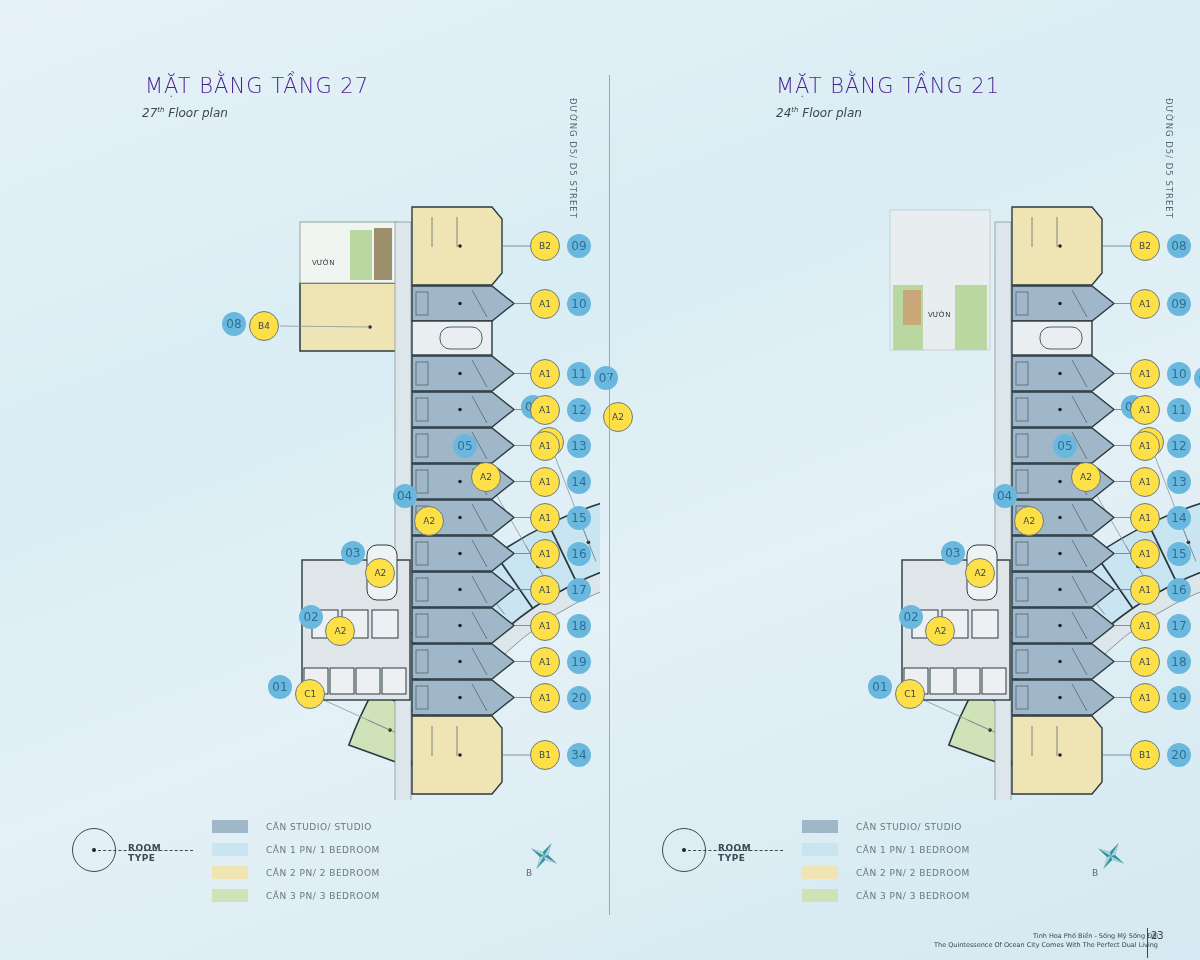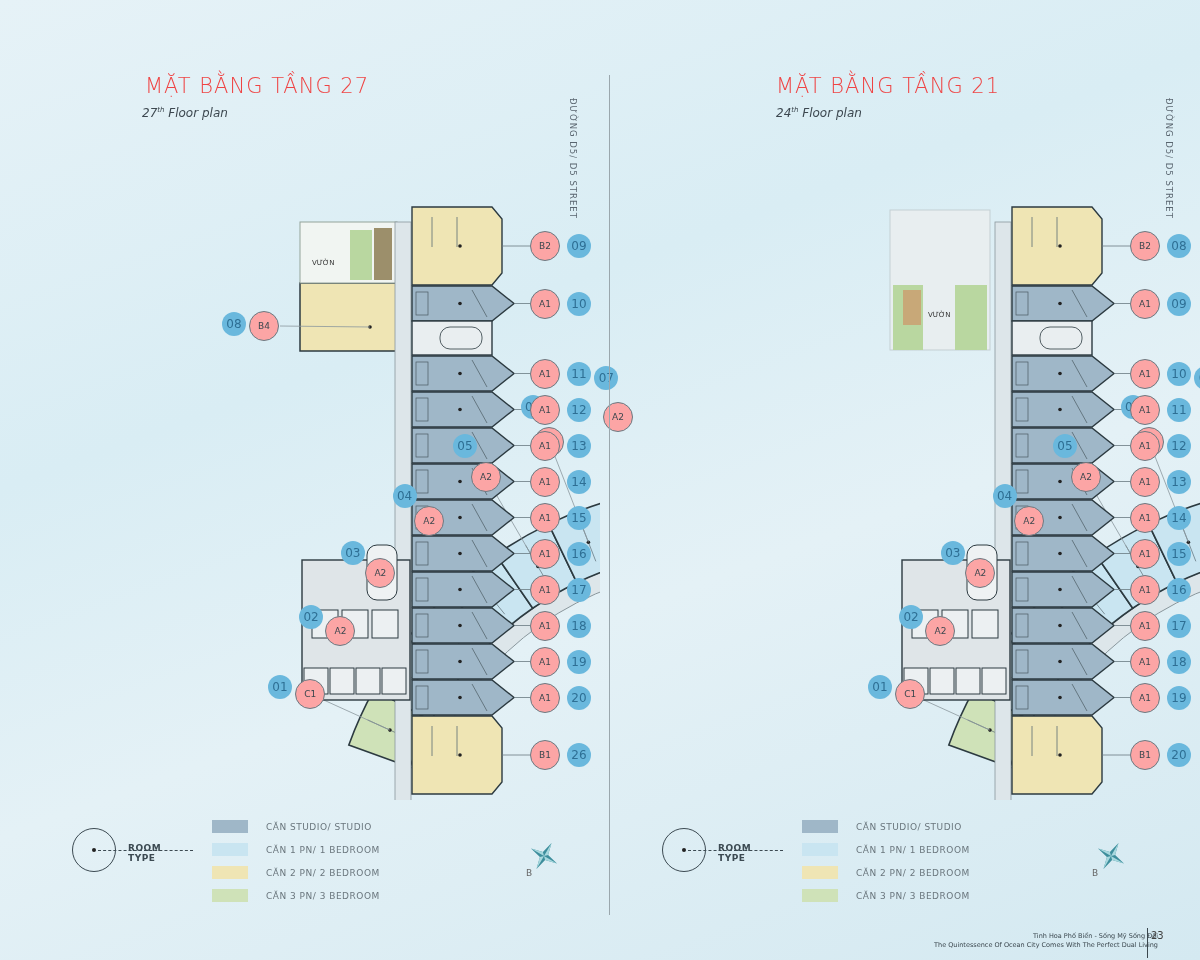--- a/index.html
+++ b/index.html
@@ -2,28 +2,28 @@
 <html><head>
 <meta charset="utf-8">
 <style>
   html,body{margin:0;padding:0;}
   body{width:1200px;height:960px;overflow:hidden;position:relative;
     background:linear-gradient(160deg,#e6f2f7 0%,#d9edf4 35%,#e4f1f6 60%,#d4e9f1 100%);
     font-family:"DejaVu Sans",sans-serif;color:#3c4a52;}
   .page{position:absolute;top:0;width:600px;height:960px;}
   .page.left{left:0;} .page.right{left:600px;}
   .divider{position:absolute;left:609px;top:75px;width:1px;height:840px;background:#9aa7ad;}
-  .title{position:absolute;top:74px;font-size:21px;letter-spacing:1px;color:#ef4444;font-weight:300;}
+  .title{position:absolute;top:74px;font-size:21px;letter-spacing:1px;color:#4c1d95;font-weight:300;}
   .subtitle{position:absolute;top:106px;font-size:12px;font-style:italic;color:#3d4850;}
   .subtitle sup{font-size:7px;}
   .street{position:absolute;top:98px;writing-mode:vertical-rl;font-size:8.5px;letter-spacing:1px;color:#5a6670;}
   svg.plan{position:absolute;left:0;top:0;}
   .badge{position:absolute;width:24px;height:24px;border-radius:50%;background:#6ab8dd;color:#2e6f94;
     font-size:12px;display:flex;align-items:center;justify-content:center;}
-  .tag{position:absolute;width:30px;height:30px;border-radius:50%;border:1px solid #6a7a82;background:#fca5a5;
+  .tag{position:absolute;width:30px;height:30px;border-radius:50%;border:1px solid #6a7a82;background:#fde047;
     font-size:9px;color:#3b474e;display:flex;align-items:center;justify-content:center;box-sizing:border-box;}
   .legend{position:absolute;top:815px;}
   .legend-row{display:flex;align-items:center;height:23px;}
   .swatch{width:36px;height:13px;margin-right:18px;}
   .legend-label{font-size:9px;letter-spacing:.5px;color:#6a767d;}
   .roomtype{position:absolute;top:828px;}
   .rt-circle{position:absolute;left:0;top:0;width:44px;height:44px;border-radius:50%;border:1px solid #3c4a52;box-sizing:border-box;}
   .rt-dot{position:absolute;left:20px;top:20px;width:4px;height:4px;background:#222;border-radius:50%;}
   .rt-line{position:absolute;left:26px;top:22px;width:95px;border-top:1px dashed #3c4a52;}
   .rt-label{position:absolute;left:56px;top:15px;font-size:9px;font-weight:bold;color:#3c4a52;letter-spacing:.5px;}
@@ -216,21 +216,21 @@
       <div class="badge" style="left: 567px; top: 541.5px;">16</div>
       <div class="tag" style="left: 530px; top: 574.5px;">A1</div>
       <div class="badge" style="left: 567px; top: 577.5px;">17</div>
       <div class="tag" style="left: 530px; top: 610.5px;">A1</div>
       <div class="badge" style="left: 567px; top: 613.5px;">18</div>
       <div class="tag" style="left: 530px; top: 646.5px;">A1</div>
       <div class="badge" style="left: 567px; top: 649.5px;">19</div>
       <div class="tag" style="left: 530px; top: 682.5px;">A1</div>
       <div class="badge" style="left: 567px; top: 685.5px;">20</div>
       <div class="tag" style="left: 530px; top: 740px;">B1</div>
-      <div class="badge" style="left: 567px; top: 743px;">26</div>
+      <div class="badge" style="left: 567px; top: 743px;">34</div>
     </div>
 
   <div class="roomtype" style="left:72px">
     <div class="rt-circle"></div>
     <div class="rt-dot"></div>
     <div class="rt-line"></div>
     <div class="rt-label">ROOM TYPE</div>
   </div>
   <div class="legend" style="left:212px">
     <div class="legend-row">

